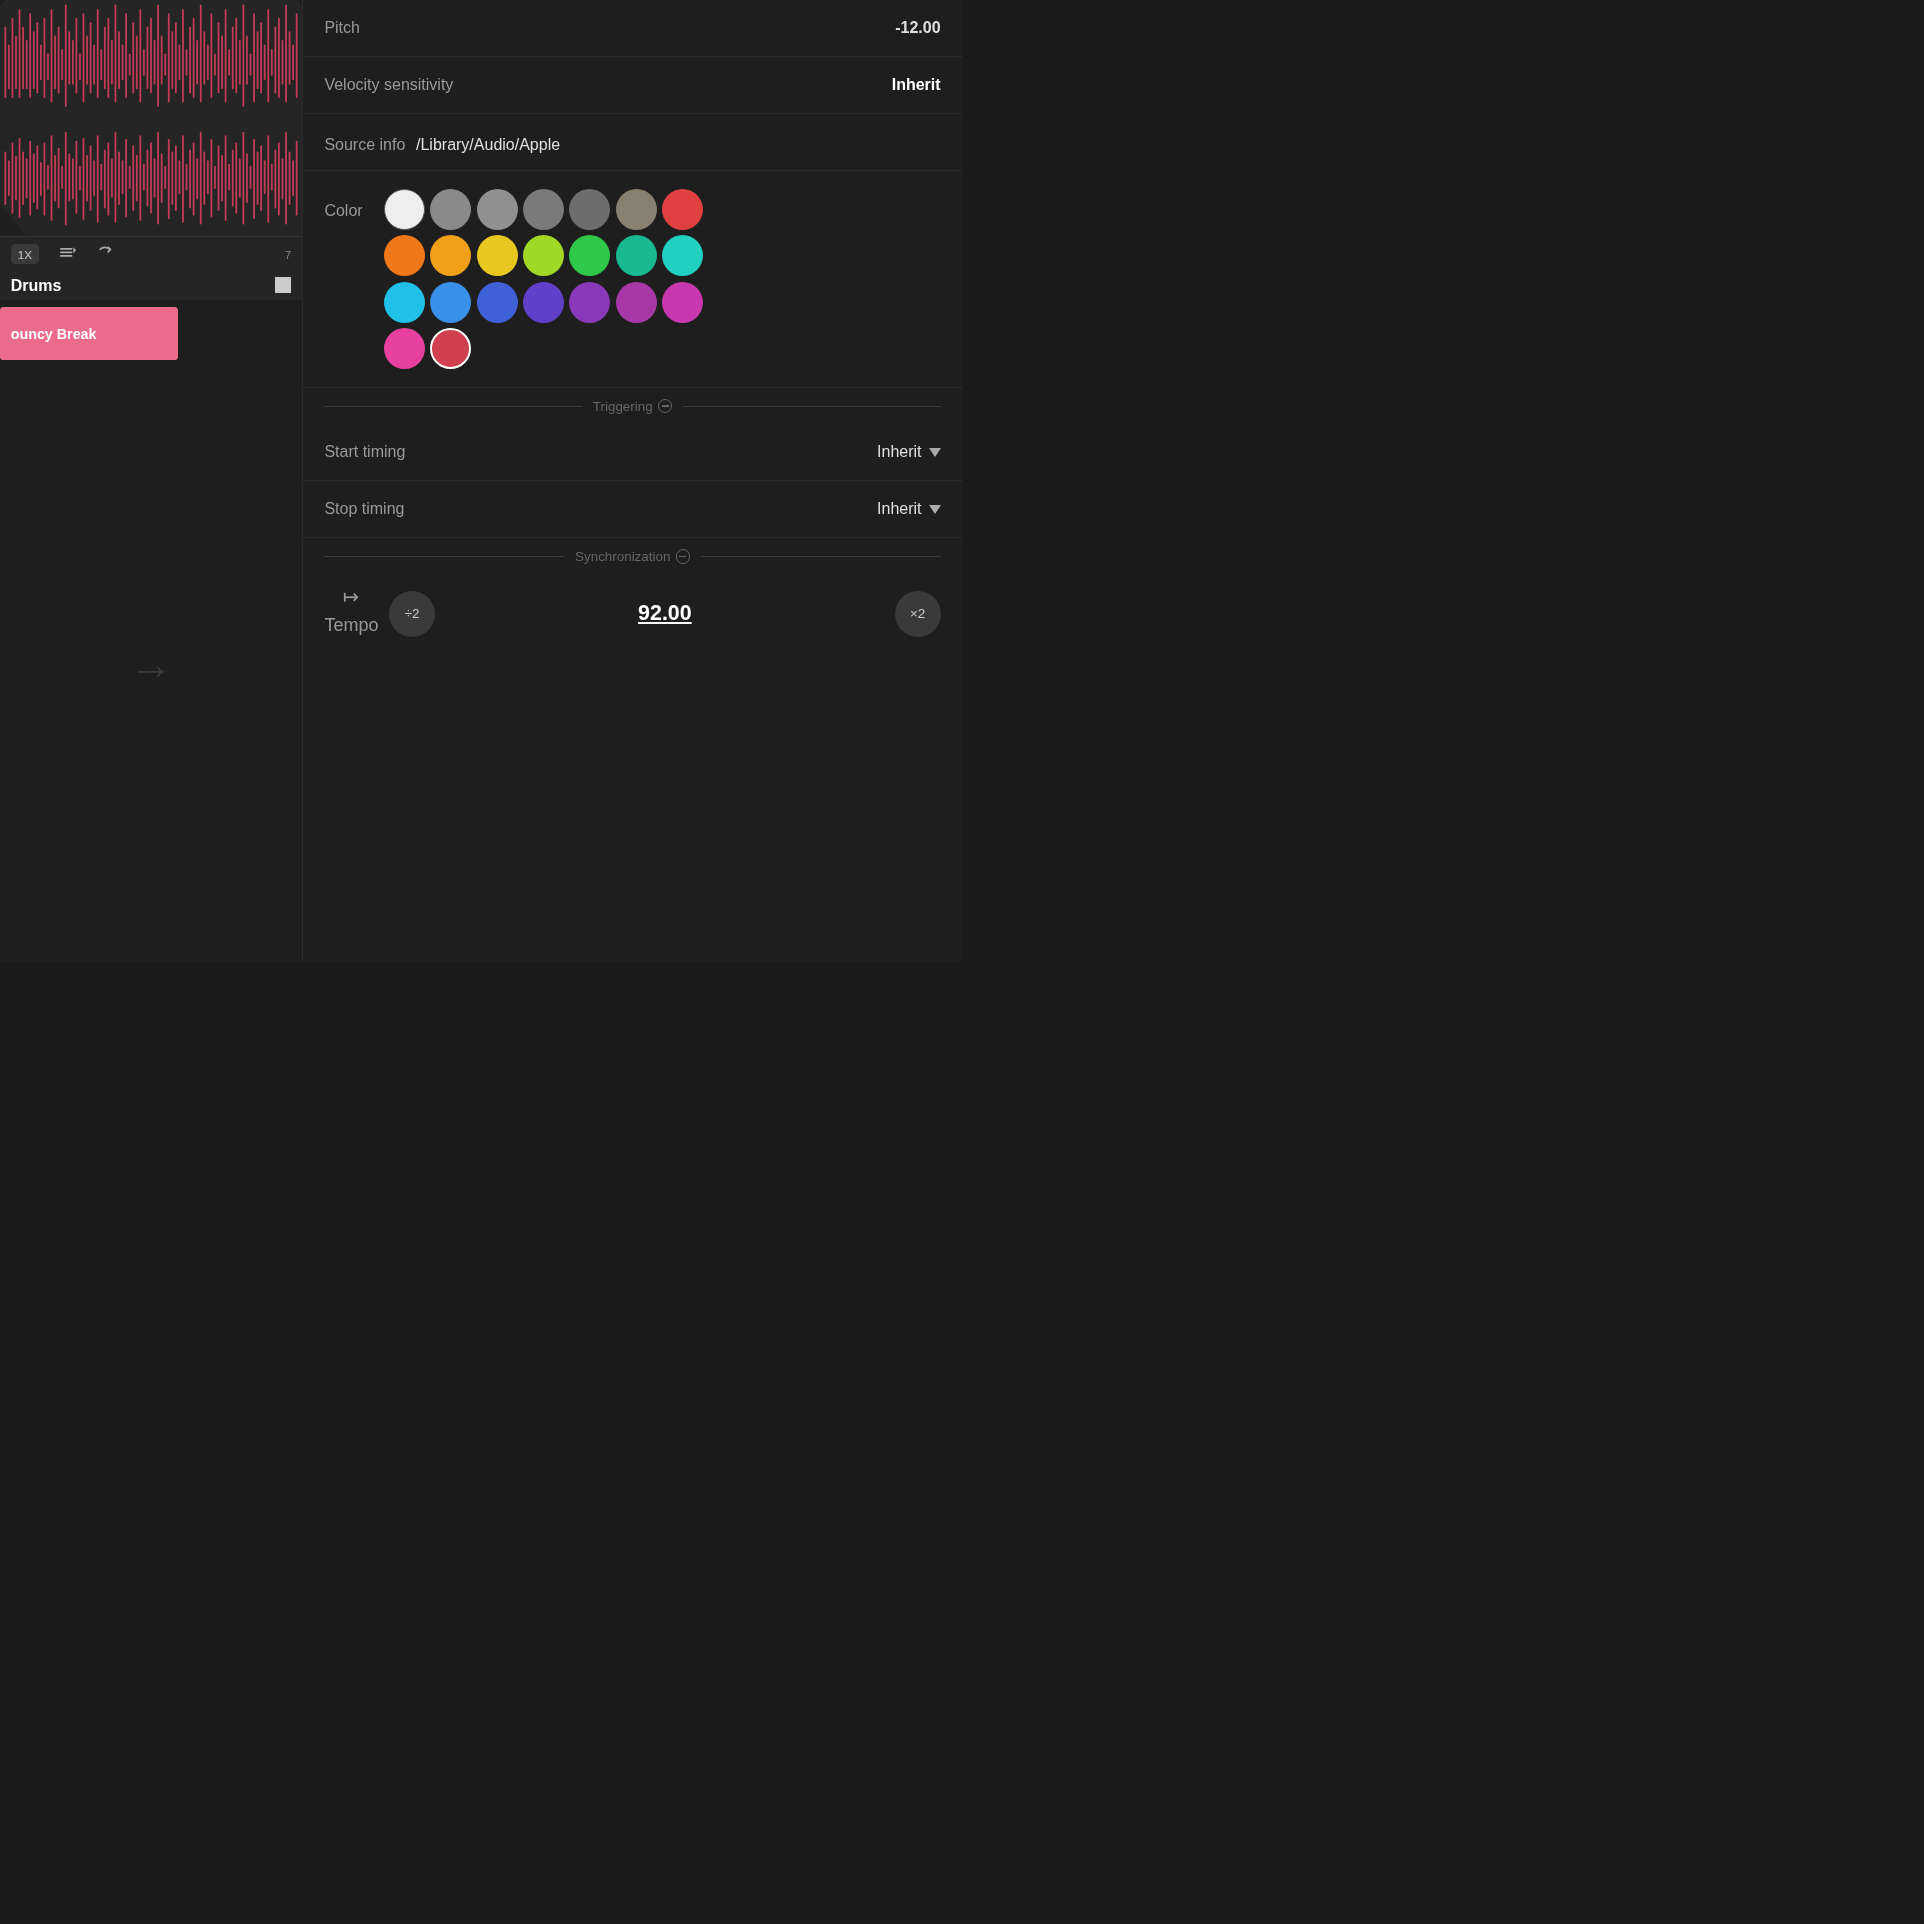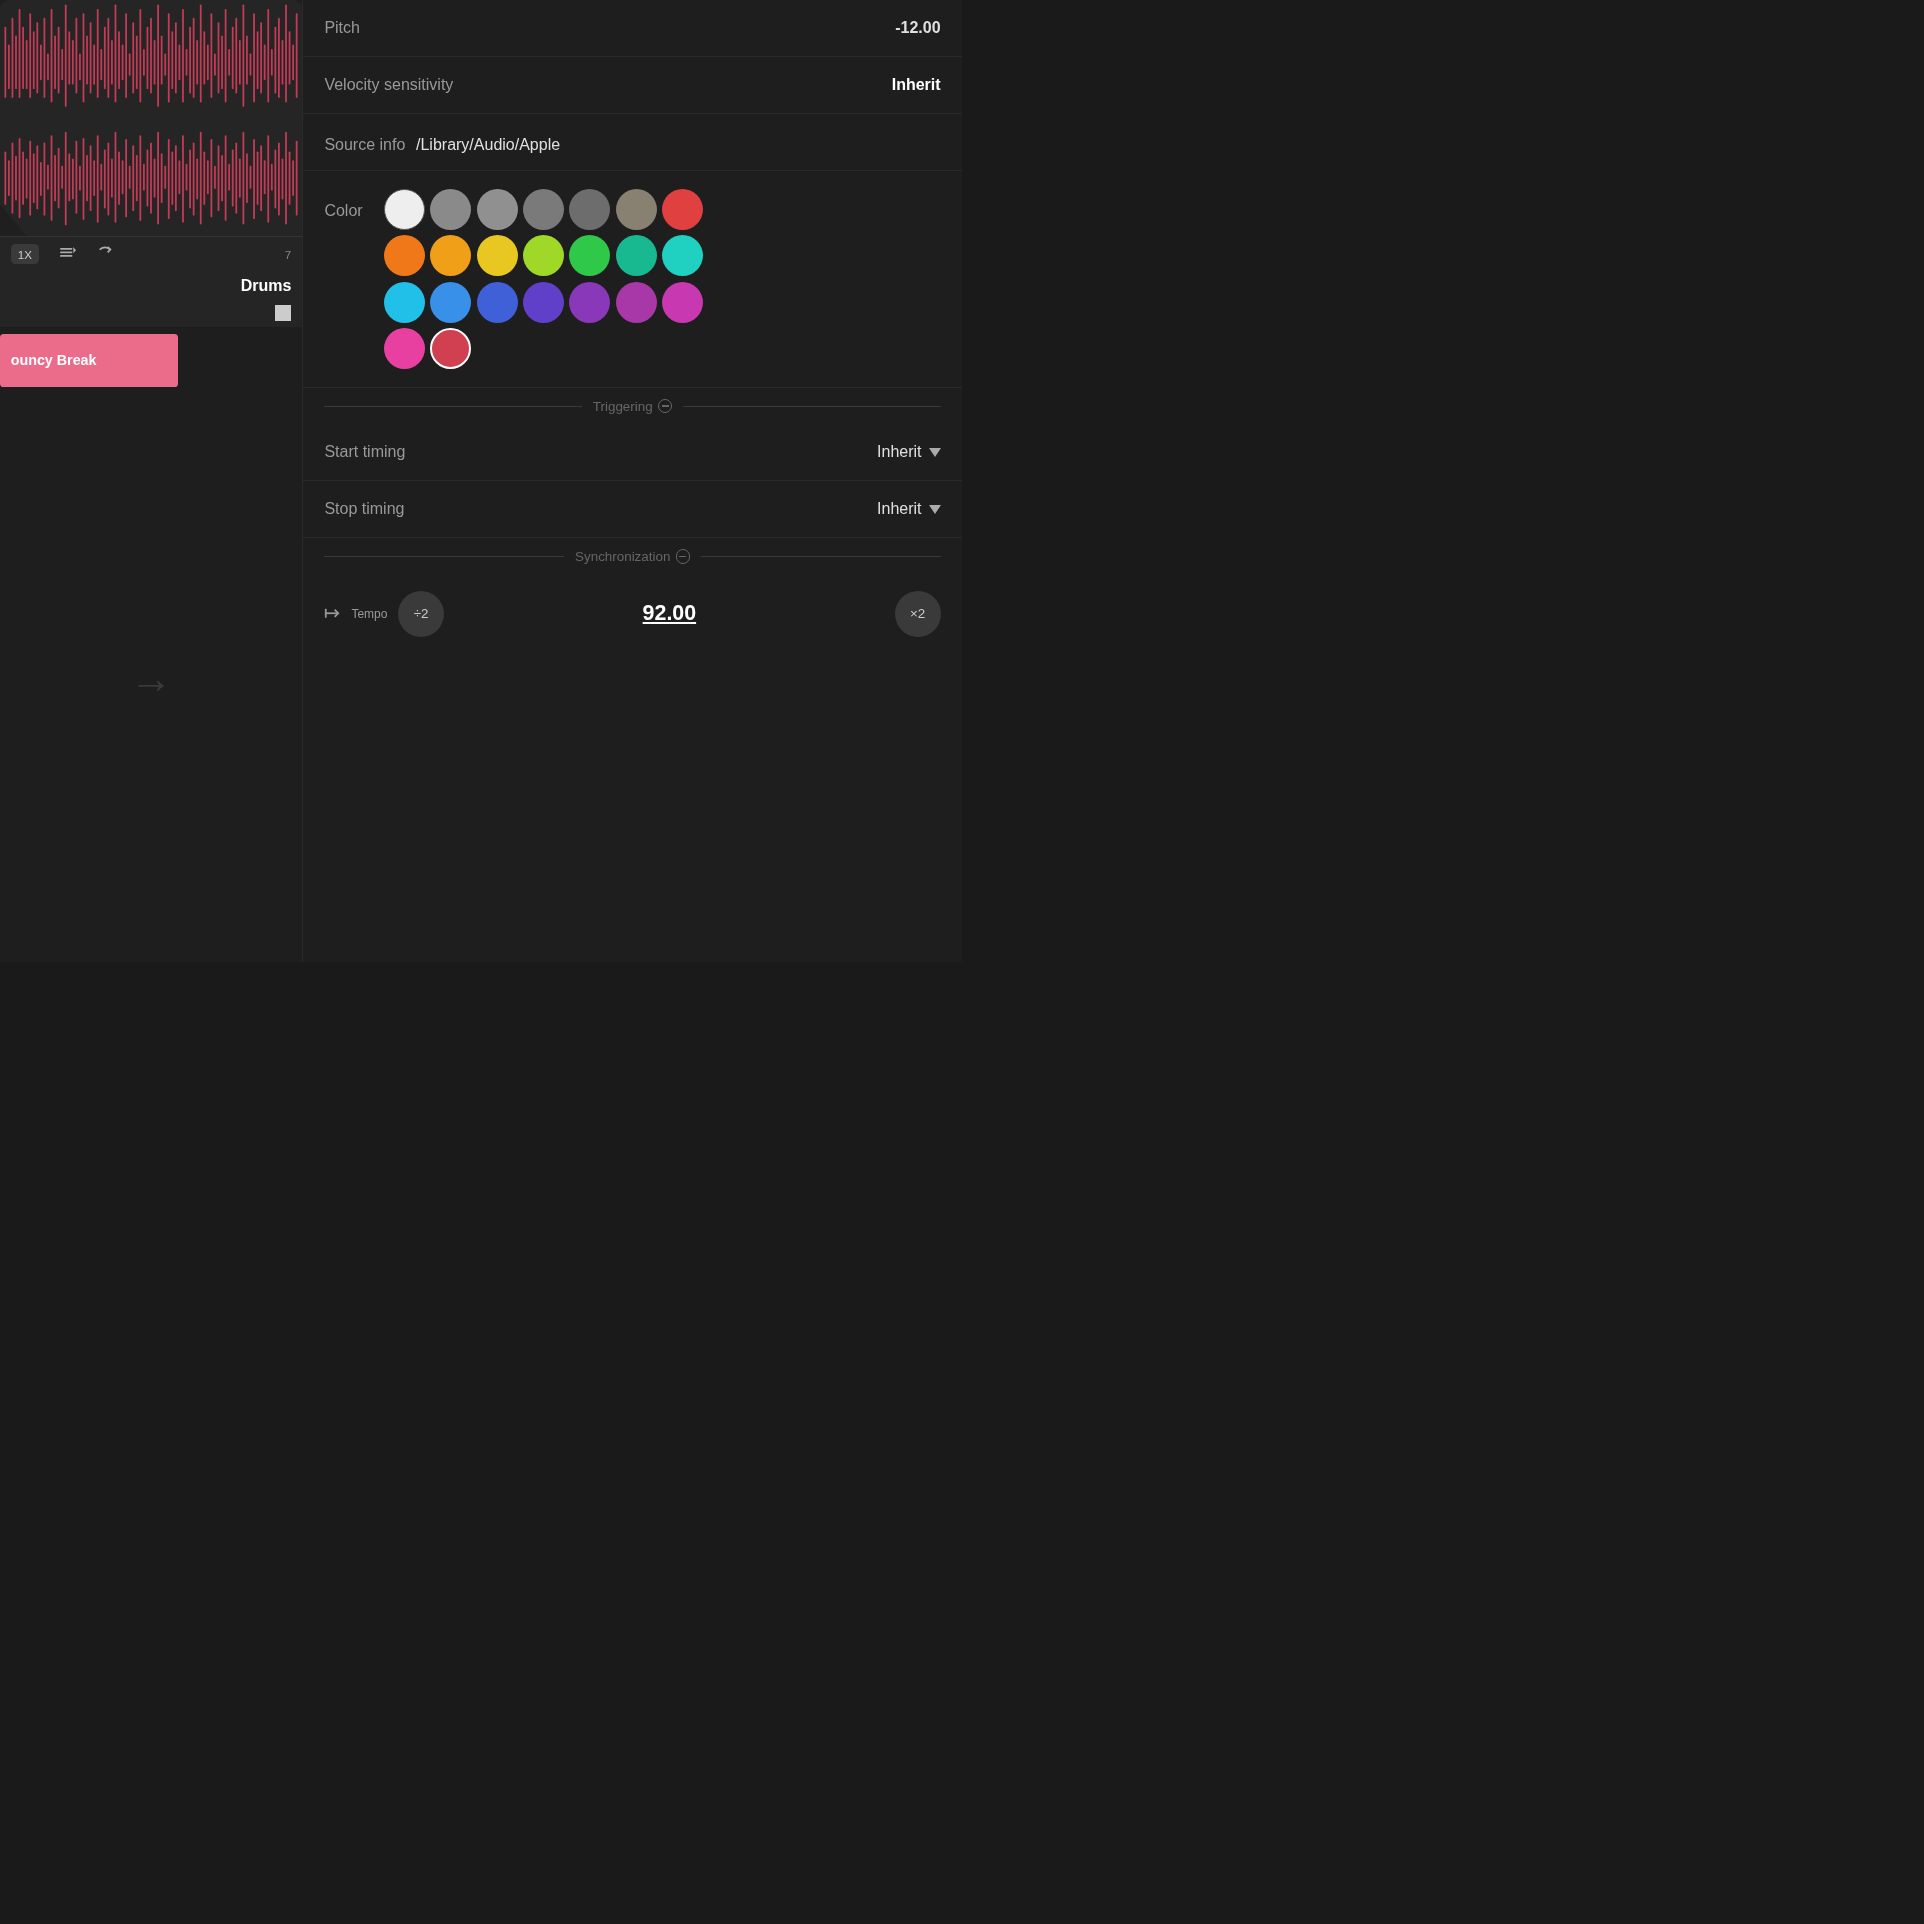--- a/index.html
+++ b/index.html
@@ -70,25 +70,24 @@
     }
 
     .track-number {
       color: #888;
       font-size: 11.6px;
       margin-left: auto;
     }
 
     .track-name-row {
       display: flex;
-      align-items: flex-end;
+      align-items: flex-start;
       padding: 5.3px 10.7px;
       background: #252525;
       gap: 10.7px;
-      flex-direction: column;
     }
 
     .track-name {
       font-size: 16px;
       font-weight: 600;
       color: #fff;
       flex: 1;
     }
 
     .stop-btn {
@@ -348,21 +347,22 @@
       padding: 16px 21.4px;
       min-height: 57px;
       gap: 10.7px;
     }
 
     .tempo-arrow-label {
       display: flex;
       align-items: center;
       gap: 11px;
       color: #999;
-      font-size: 12px;
+      font-size: 18px;
+      flex-direction: column;
     }
 
     .tempo-btn {
       width: 46px;
       height: 46px;
       background: #3a3a3a;
       border-radius: 50%;
       border: none;
       color: #ccc;
       font-size: 13.4px;

